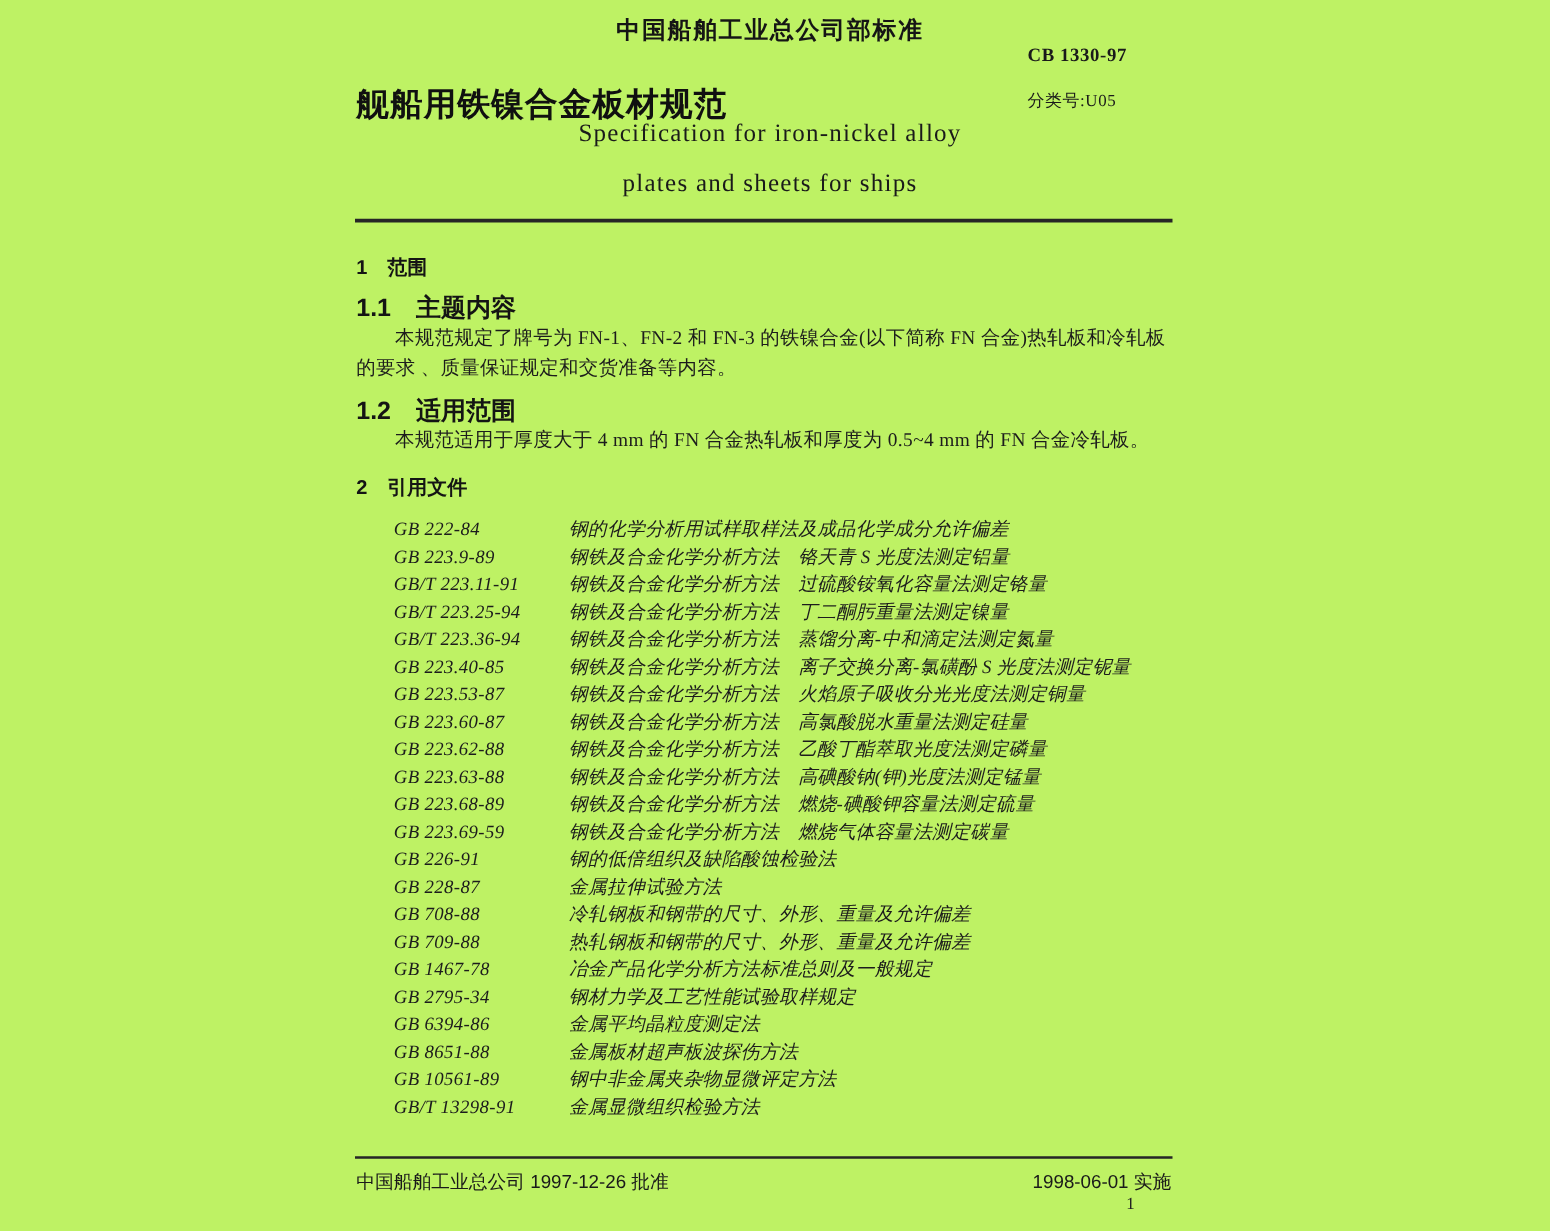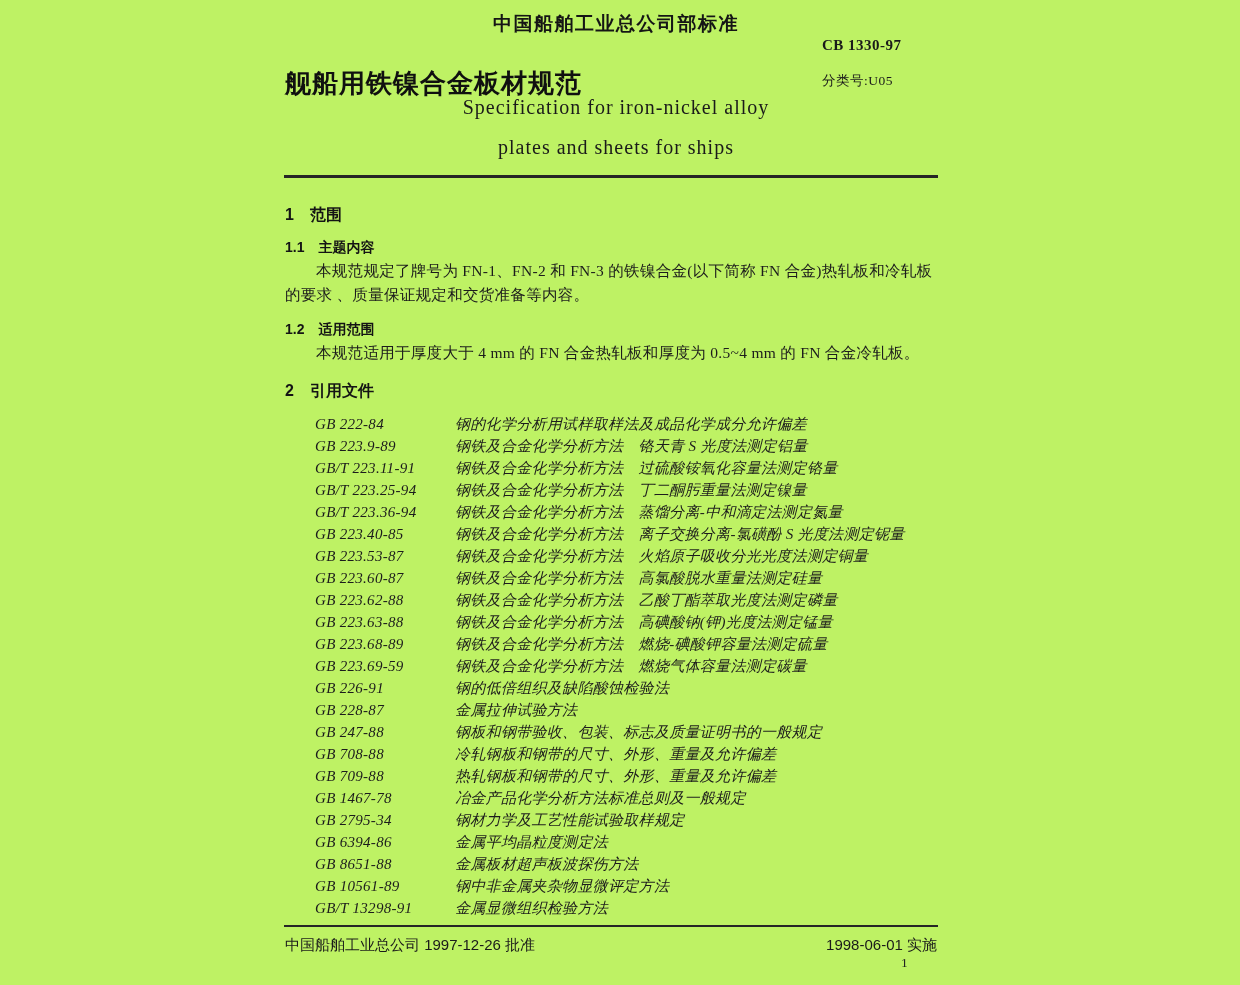--- a/index.html
+++ b/index.html
@@ -45,21 +45,21 @@
     position:absolute; top:197px; left:285px; width:658px;
     font-size:15.5px;
   }
   .h-sec {
     font-family:"Liberation Sans","DejaVu Sans",sans-serif;
     font-weight:bold; font-size:16px; line-height:20px;
     white-space:pre-wrap; padding-top:8px; color:#141414;
   }
   .h-sub {
     font-family:"Liberation Sans","DejaVu Sans",sans-serif;
-    font-weight:bold; font-size:14px; line-height:19px;
+    font-weight:bold; font-size:20px; line-height:19px;
     white-space:pre-wrap; margin-top:13px; color:#141414;
   }
   .para {
     margin:2px 0 0; text-indent:31px; line-height:24px;
     letter-spacing:0.3px;
   }
   .h-sec.s2 { margin-top:8px; }
   .ref-list { margin-top:12px; margin-left:30px; font-size:15px;font-style:italic; }
   .ref-row { display:flex; line-height:22px; }
   .ref-code { flex:0 0 140px; white-space:pre; letter-spacing:0.3px; }
@@ -164,24 +164,20 @@
   <div class="ref-row">
     <span class="ref-code">GB 226-91</span>
     <span class="ref-desc">钢的低倍组织及缺陷酸蚀检验法</span>
   </div>
 
   <div class="ref-row">
     <span class="ref-code">GB 228-87</span>
     <span class="ref-desc">金属拉伸试验方法</span>
   </div>
 
-  <div class="ref-row">
-    <span class="ref-code">GB 247-88</span>
-    <span class="ref-desc">钢板和钢带验收、包装、标志及质量证明书的一般规定</span>
-  </div>
 
   <div class="ref-row">
     <span class="ref-code">GB 708-88</span>
     <span class="ref-desc">冷轧钢板和钢带的尺寸、外形、重量及允许偏差</span>
   </div>
 
   <div class="ref-row">
     <span class="ref-code">GB 709-88</span>
     <span class="ref-desc">热轧钢板和钢带的尺寸、外形、重量及允许偏差</span>
   </div>

